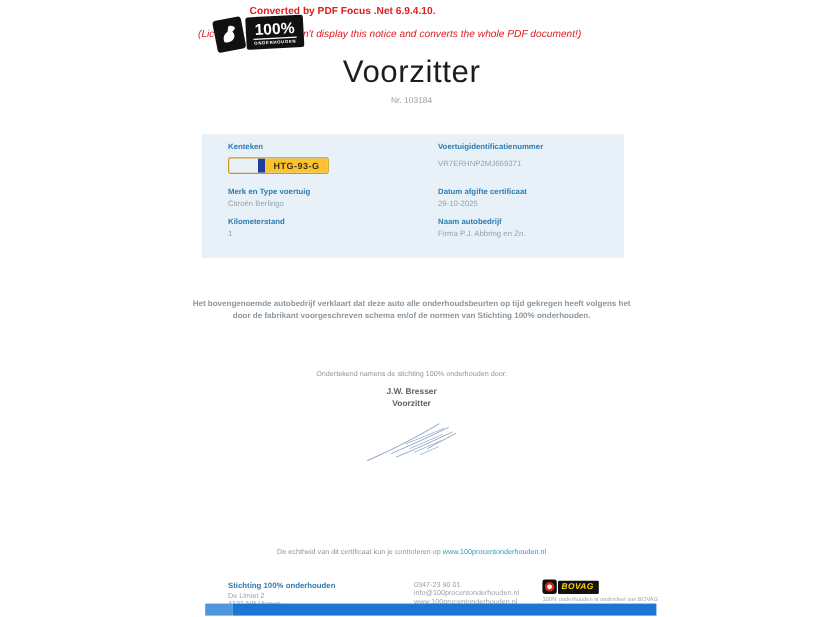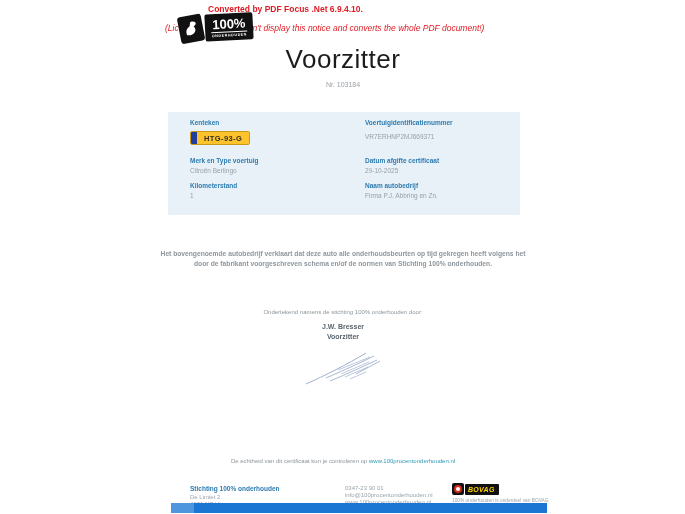--- a/index.html
+++ b/index.html
@@ -23,21 +23,21 @@
   .title { font-size:26px; color:#1c1c1c; letter-spacing:0.5px; }
   .cert-no { font-size:7px; color:#9aa0a6; margin-top:6px; }
 
   
   .info-box { left:168px; top:112px; width:352px; height:103px; background:#e9f1f8; }
   .col-left  { position:absolute; left:22px;  top:7px; width:160px; }
   .col-right { position:absolute; left:197px; top:7px; width:150px; }
   .fgroup1 { height:38px; } .fgroup2 { height:25px; } .fgroup3 { height:20px; }
   .flabel { color:#2e7cb0; font-size:6.5px; font-weight:bold; margin-bottom:3px; }
   .fvalue { color:#95a1aa; font-size:6.5px; }
-  .plate { display:inline-flex; align-items:stretch; border:1px solid #c9991c; border-radius:2px; overflow:hidden; height:14px; margin-top:2px; }
+  .plate { display:inline-flex; align-items:stretch; border:1px solid #c9991c; border-radius:2px; overflow:hidden; height:14px; margin-top:2px;padding-left:24px; }
   .plate-strip { width:6px; background:#1e3f9e; }
   .plate-text { background:#fcc32d; color:#33301d; font-weight:bold; font-size:7.5px; display:flex; align-items:center; padding:0 7px; letter-spacing:0.4px; }
 
   
   .declaration { left:160px; top:249px; width:366px; text-align:center; color:#8d969d; font-size:6.7px; font-weight:bold; line-height:1.55; }
 
   
   .sign-intro { left:165px; top:309px; width:356px; text-align:center; color:#8d969d; font-size:6px; }
   .sign-name  { left:165px; top:323px; width:356px; text-align:center; color:#5a646d; font-size:7px; font-weight:bold; }
   .sign-role  { left:165px; top:333px; width:356px; text-align:center; color:#5a646d; font-size:7px; font-weight:bold; }

